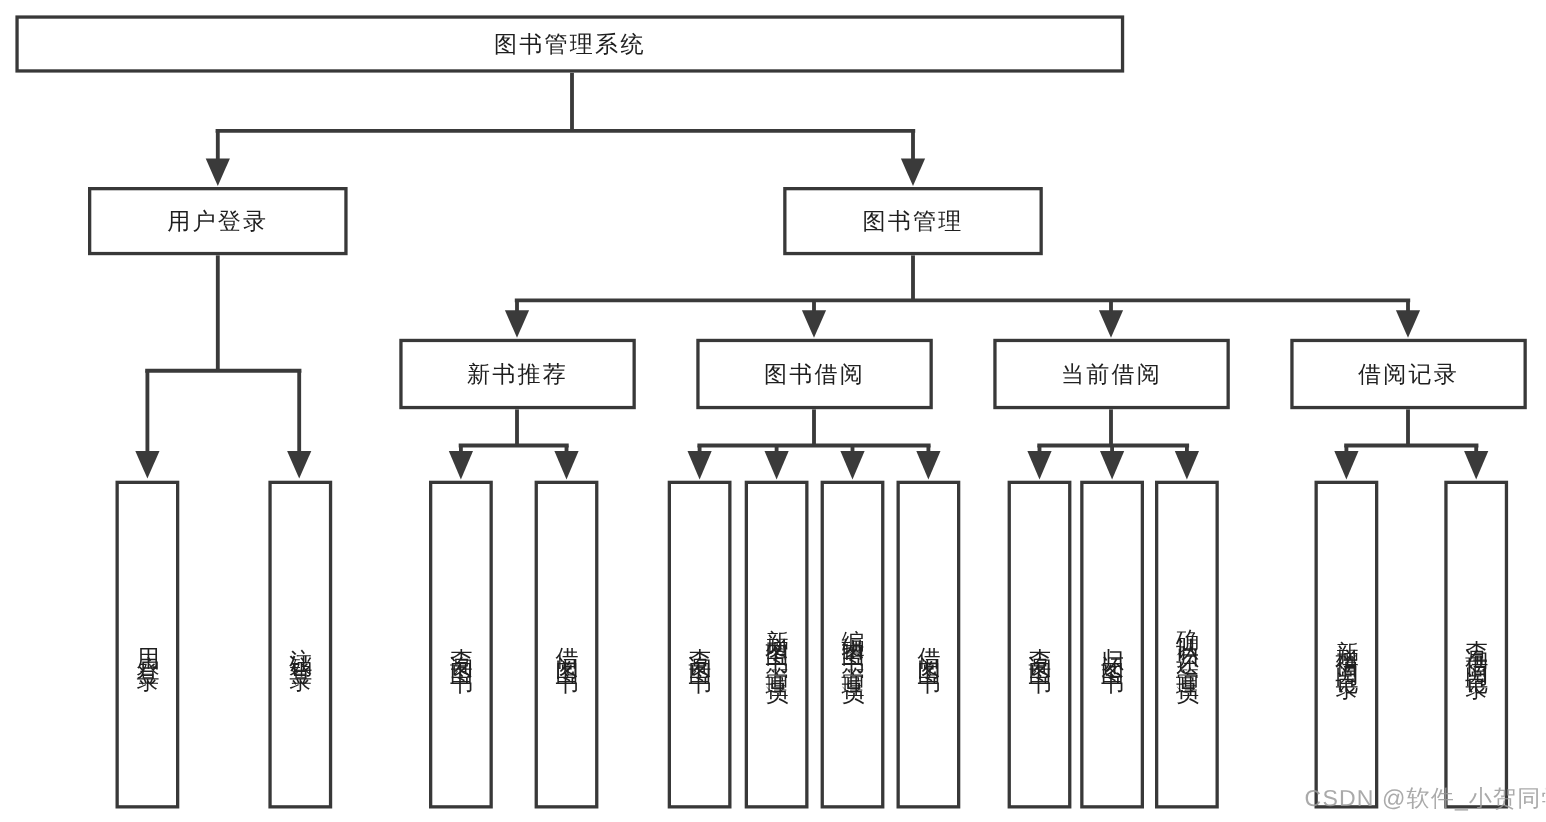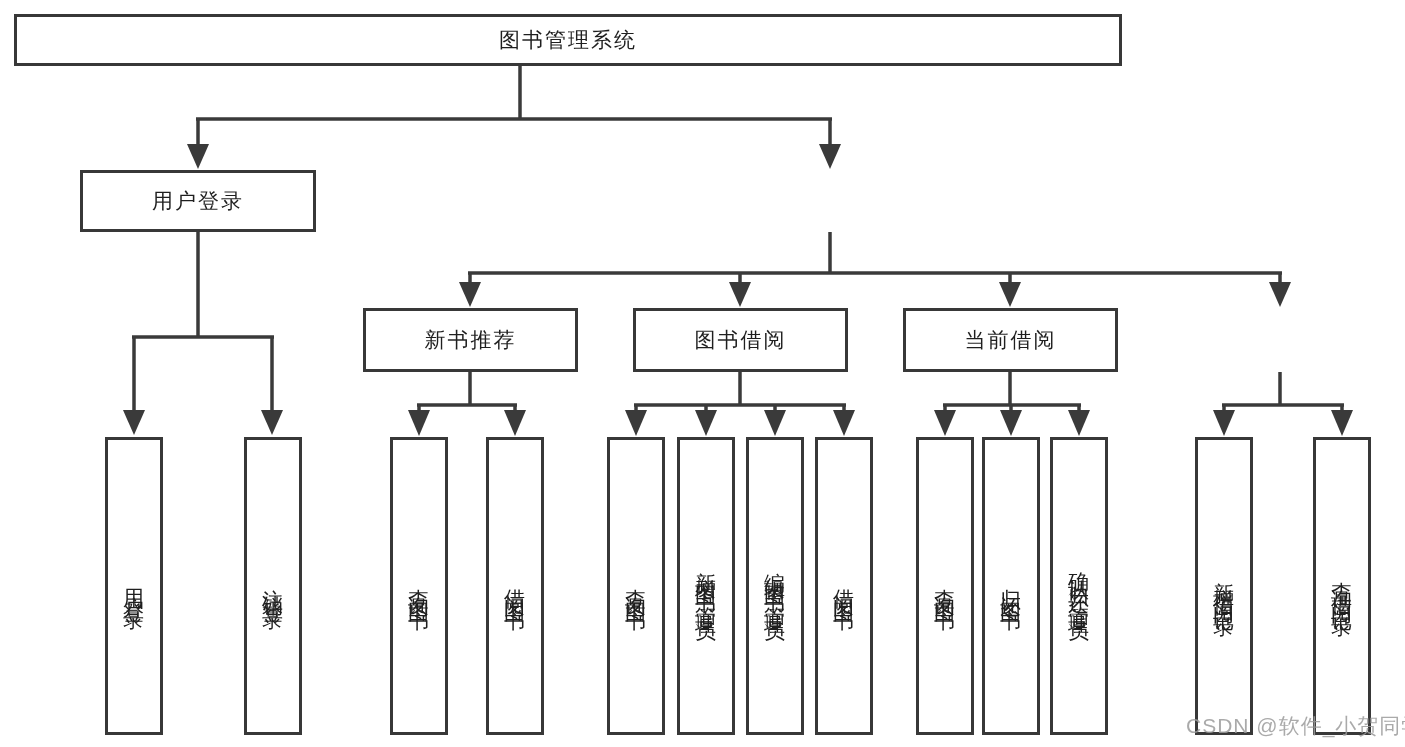--- a/index.html
+++ b/index.html
@@ -11,21 +11,21 @@
   }
   .wires { position:absolute; left:0; top:0; width:1405px; height:747px; }
   .wires path { stroke:var(--line,#3a3a3a); stroke-width:3.5; fill:none; }
   .wires polygon { fill:var(--line,#3a3a3a); stroke:none; }
   .box {
     position:absolute; box-sizing:border-box;
     border:3px solid var(--border,#383838); background:#ffffff;
     display:flex; align-items:center; justify-content:center;
   }
   .hlabel { font-size:21px; letter-spacing:2px; white-space:nowrap; }
-  .root  { left:14px; top:14px;  width:1108px; height:52px; }
+  .root  { left:14px; top:14px;  width:1008px; height:52px; }
   .lvl2  { top:170px; width:236px; height:62px; }
   .lvl3  { top:308px; width:215px; height:64px; }
   .leaf  { top:437px; width:58px; height:298px; }
   .vtext {
     writing-mode:vertical-rl; text-orientation:mixed;
     font-size:21px; letter-spacing:7px; line-height:1;
     white-space:nowrap;
   }
   .watermark {
     position:absolute; left:1186px; top:712px;
@@ -108,29 +108,35 @@
     </g>
   </svg>
 
   <div class="box root">
     <span class="hlabel">图书管理系统</span>
   </div>
 
   <div class="box lvl2" style="left:80px">
     <span class="hlabel">用户登录</span>
   </div>
+  <div class="box lvl2" style="left:712px">
+    <span class="hlabel">图书管理</span>
+  </div>
 
   <div class="box lvl3" style="left:363px">
     <span class="hlabel">新书推荐</span>
   </div>
   <div class="box lvl3" style="left:903px">
     <span class="hlabel">当前借阅</span>
   </div>
   <div class="box lvl3" style="left:633px">
     <span class="hlabel">图书借阅</span>
+  </div>
+  <div class="box lvl3" style="left:1173px">
+    <span class="hlabel">借阅记录</span>
   </div>
 
   <div class="box leaf" style="left:105px">
     <span class="vtext">用户登录</span>
   </div>
   <div class="box leaf" style="left:244px">
     <span class="vtext">注销登录</span>
   </div>
 
   <div class="box leaf" style="left:390px">

